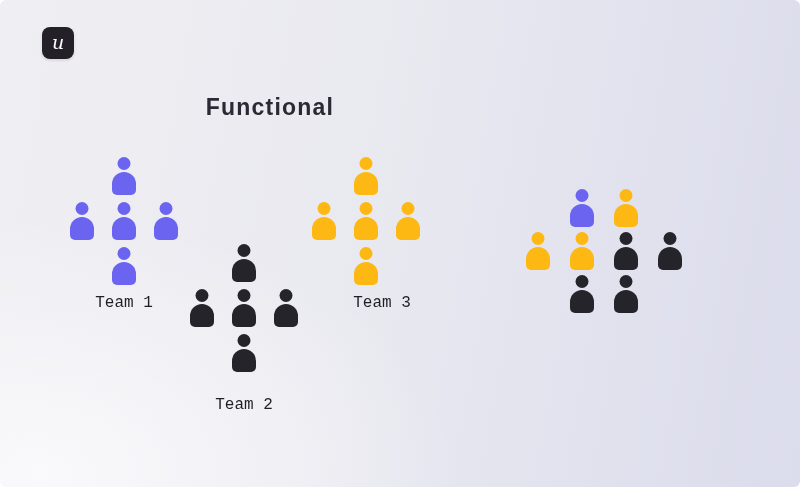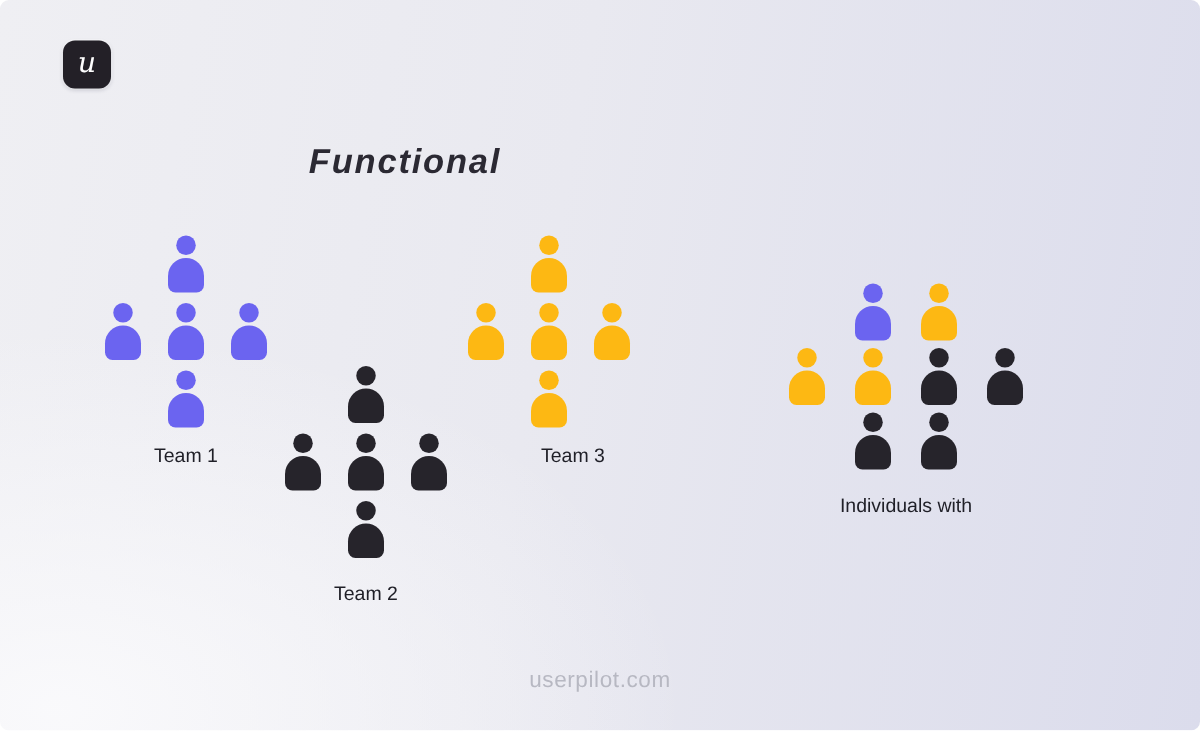--- a/index.html
+++ b/index.html
@@ -40,21 +40,20 @@
     transform: translateY(-1px);
   }
   .title {
     position: absolute;
     transform: translateX(-50%);
     font-size: 23px;
     font-weight: 700;
     letter-spacing: 1.2px;
     color: #2b2933;
     white-space: nowrap;
-    font-style: italic;
   }
   .title-functional { left: 270px; top: 94px; }
   .title-cross { left: 599px; top: 94px; }
   .person {
     position: absolute;
     width: 24px;
     height: 38px;
   }
   .person .head {
     position: absolute;
@@ -69,25 +68,26 @@
     position: absolute;
     bottom: 0;
     left: 0;
     width: 24px;
     height: 23px;
     border-radius: 12px 12px 5px 5px;
   }
   .group-label {
     position: absolute;
     transform: translateX(-50%);
-    font-size: 13px;
+    font-size: 16px;
     line-height: 21px;
     color: #1f1f27;
     text-align: left;
     white-space: nowrap;
+    font-family: Liberation Mono, monospace;
   }
   .watermark {
     position: absolute;
     left: 400px;
     top: 445px;
     transform: translateX(-50%);
     font-size: 15px;
     letter-spacing: 0.4px;
     color: #b7b8c2;
   }
@@ -144,21 +144,21 @@
           <span class="torso" style="background: rgb(38, 36, 43);"></span>
         </div>
         <div class="person" style="left: 274px; top: 288.5px;">
           <span class="head" style="background: rgb(38, 36, 43);"></span>
           <span class="torso" style="background: rgb(38, 36, 43);"></span>
         </div>
         <div class="person" style="left: 232px; top: 333.5px;">
           <span class="head" style="background: rgb(38, 36, 43);"></span>
           <span class="torso" style="background: rgb(38, 36, 43);"></span>
         </div>
-        <div class="group-label" style="left: 244px; top: 385px;">
+        <div class="group-label" style="left: 244px; top: 395px;">
           <div>Team 2</div>
         </div>
       </div>
       <div>
         <div class="person" style="left: 354px; top: 156.5px;">
           <span class="head" style="background: rgb(253, 184, 19);"></span>
           <span class="torso" style="background: rgb(253, 184, 19);"></span>
         </div>
         <div class="person" style="left: 312px; top: 201.5px;">
           <span class="head" style="background: rgb(253, 184, 19);"></span>
@@ -207,20 +207,18 @@
         </div>
         <div class="person" style="left: 570px; top: 274.5px;">
           <span class="head" style="background: rgb(38, 36, 43);"></span>
           <span class="torso" style="background: rgb(38, 36, 43);"></span>
         </div>
         <div class="person" style="left: 614px; top: 274.5px;">
           <span class="head" style="background: rgb(38, 36, 43);"></span>
           <span class="torso" style="background: rgb(38, 36, 43);"></span>
         </div>
         <div class="group-label" style="left: 604px; top: 326px;">
-          <div>Individuals with</div>
         </div>
       </div>
     </div>
 
-  <div class="watermark">userpilot.com</div>
 
 </div>
 
 </body></html>

